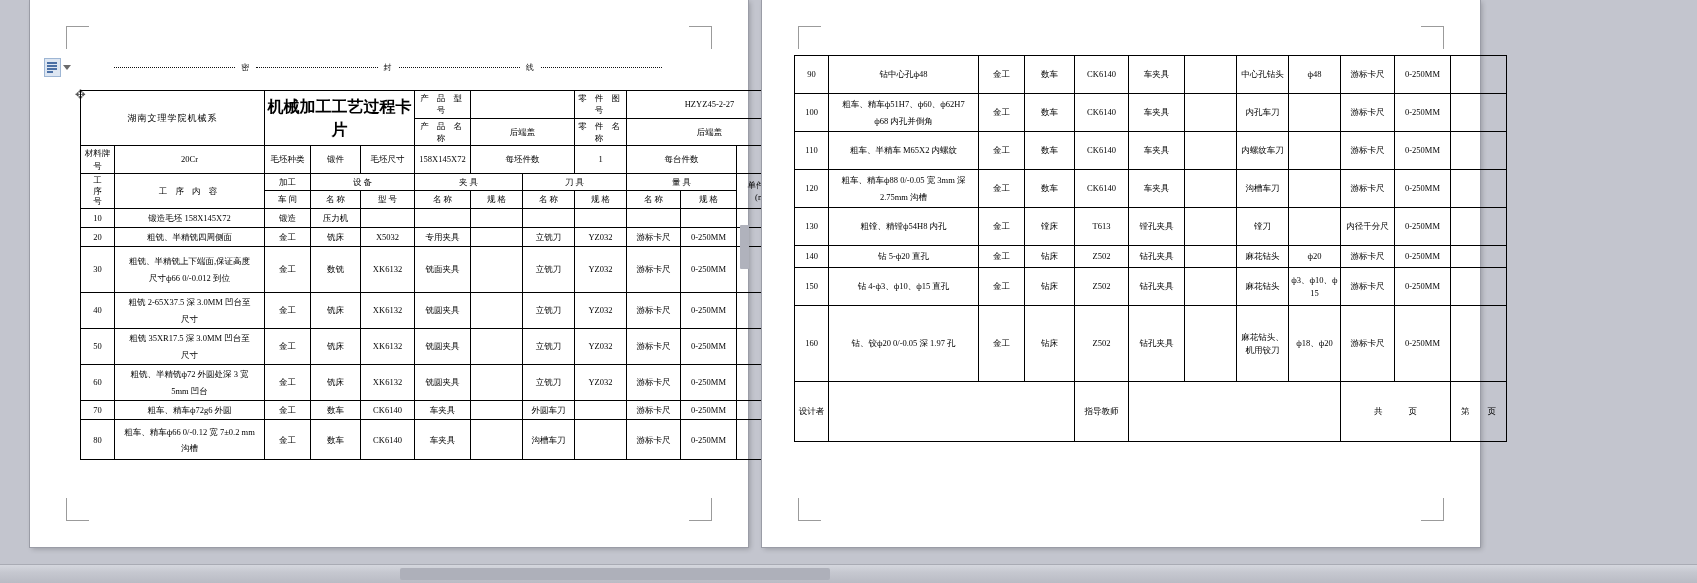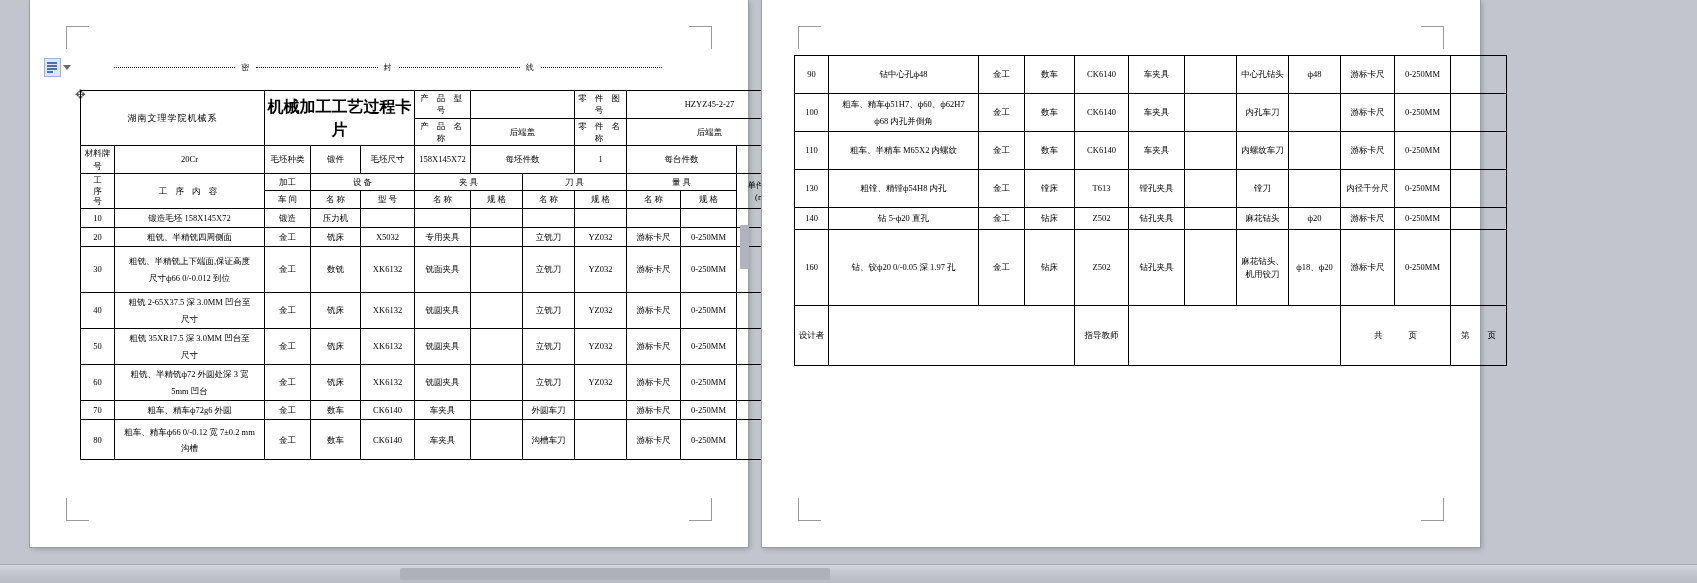--- a/index.html
+++ b/index.html
@@ -406,20 +406,35 @@
             <td>CK6140</td>
             <td>车夹具</td>
             <td></td>
             <td>内螺纹车刀</td>
             <td></td>
             <td>游标卡尺</td>
             <td>0-250MM</td>
             <td></td>
           </tr>
           <tr style="height: 38px;">
+            <td>120</td>
+            <td style="white-space: pre-line; line-height: 1.9;">粗车、精车ф88 0/-0.05 宽 3mm 深
+2.75mm 沟槽</td>
+            <td>金工</td>
+            <td>数车</td>
+            <td>CK6140</td>
+            <td>车夹具</td>
+            <td></td>
+            <td>沟槽车刀</td>
+            <td></td>
+            <td>游标卡尺</td>
+            <td>0-250MM</td>
+            <td></td>
+          </tr>
+          <tr style="height: 38px;">
             <td>130</td>
             <td style="white-space: pre-line; line-height: 1.9;">粗镗、精镗ф54H8 内孔</td>
             <td>金工</td>
             <td>镗床</td>
             <td>T613</td>
             <td>镗孔夹具</td>
             <td></td>
             <td>镗刀</td>
             <td></td>
             <td>内径千分尺</td>
@@ -429,20 +444,34 @@
           <tr style="height: 22px; padding-left: 40px;">
             <td>140</td>
             <td style="white-space: pre-line; line-height: 1.9;">钻 5-ф20 直孔</td>
             <td>金工</td>
             <td>钻床</td>
             <td>Z502</td>
             <td>钻孔夹具</td>
             <td></td>
             <td>麻花钻头</td>
             <td>ф20</td>
+            <td>游标卡尺</td>
+            <td>0-250MM</td>
+            <td></td>
+          </tr>
+          <tr style="height: 38px;">
+            <td>150</td>
+            <td style="white-space: pre-line; line-height: 1.9;">钻 4-ф3、ф10、ф15 直孔</td>
+            <td>金工</td>
+            <td>钻床</td>
+            <td>Z502</td>
+            <td>钻孔夹具</td>
+            <td></td>
+            <td>麻花钻头</td>
+            <td>ф3、ф10、ф15</td>
             <td>游标卡尺</td>
             <td>0-250MM</td>
             <td></td>
           </tr>
           <tr style="height: 76px;">
             <td>160</td>
             <td style="white-space: pre-line; line-height: 1.9;">钻、铰ф20 0/-0.05 深 1.97 孔</td>
             <td>金工</td>
             <td>钻床</td>
             <td>Z502</td>

